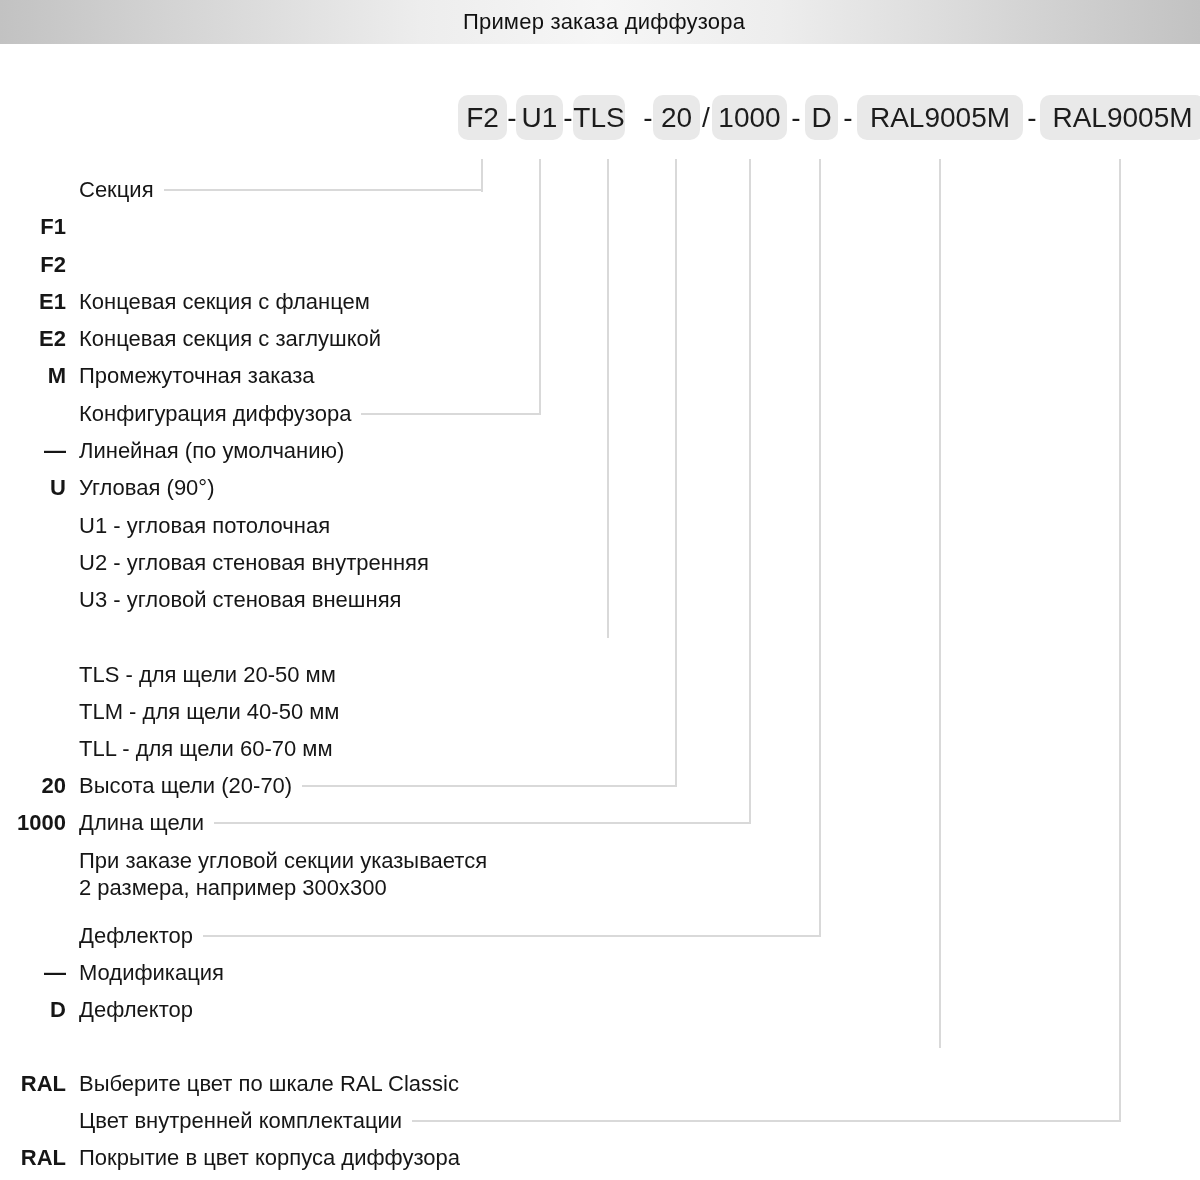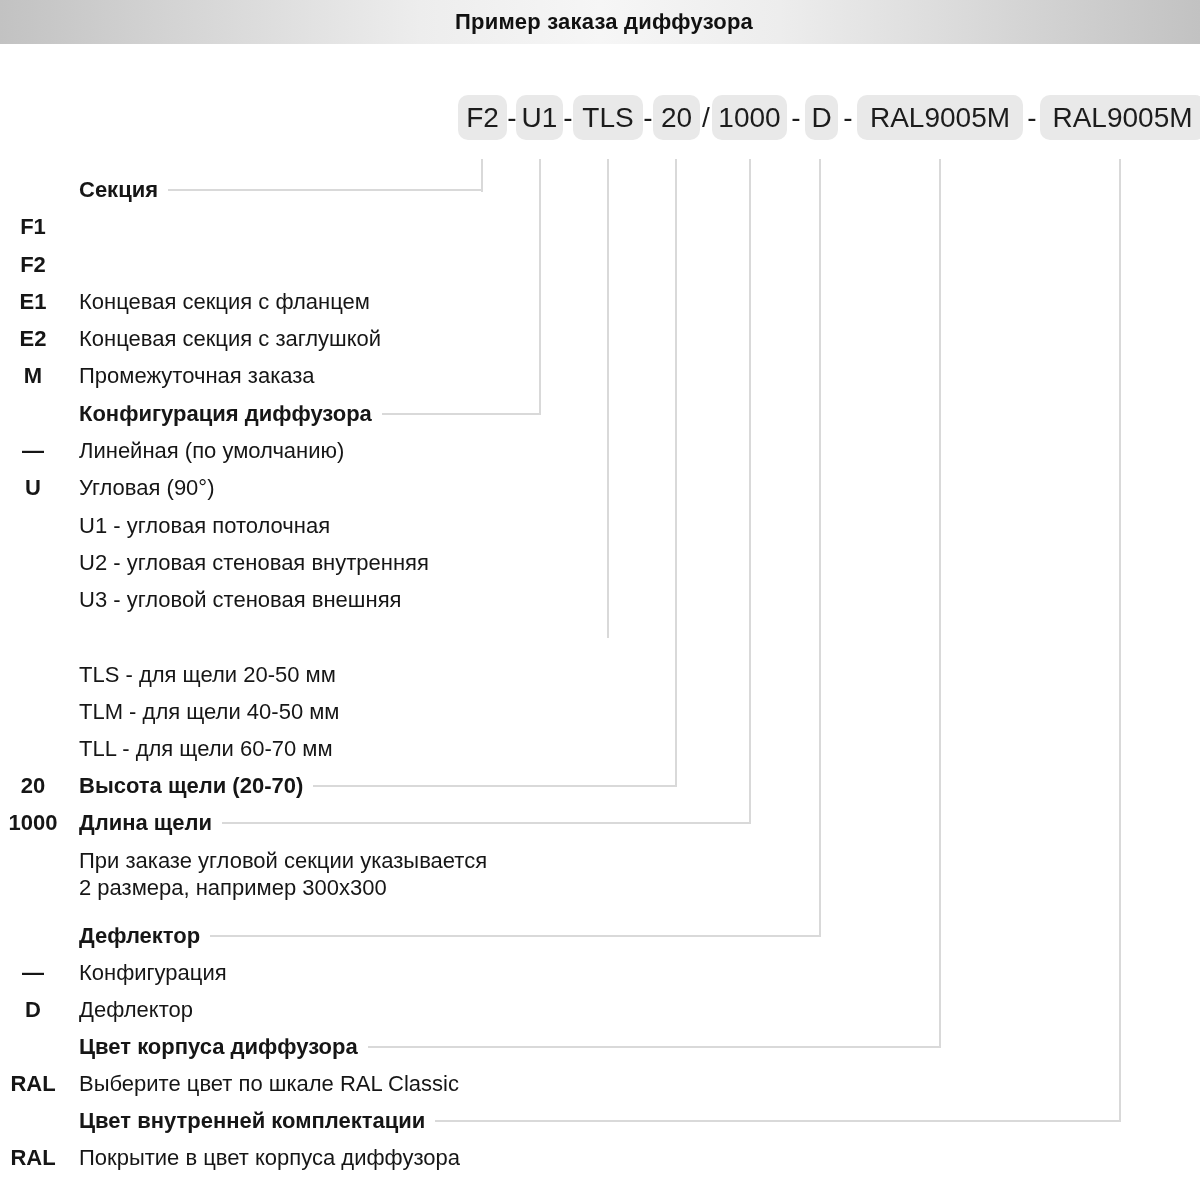--- a/index.html
+++ b/index.html
@@ -7,58 +7,58 @@
   .canvas{
     position:relative;width:1200px;height:1180px;background:#ffffff;
     overflow:hidden;color:#161616;
   }
   
   .header{
     position:absolute;left:0;top:0;width:1200px;height:44px;
     background:linear-gradient(90deg,#c2c2c2 0%,#ededed 35%,#f6f6f6 50%,#ededed 65%,#c2c2c2 100%);
     display:flex;align-items:center;justify-content:center;
   }
-  .title{font-size:22px;font-weight:700;color:#111;letter-spacing:.2px;margin-left:8px;}
+  .title{font-size:22px;font-weight:400;color:#111;letter-spacing:.2px;margin-left:8px;}
   
   .cbox{
     position:absolute;top:95px;height:45px;background:#e9e9e9;border-radius:10px;
     display:flex;align-items:center;justify-content:center;
     font-size:28px;font-weight:500;color:#1c1c1c;white-space:nowrap;
   }
   .csep{
     position:absolute;top:95px;height:45px;width:14px;
     display:flex;align-items:center;justify-content:center;
     font-size:28px;font-weight:500;color:#1c1c1c;
   }
   
   .vline{position:absolute;width:2px;background:#d9d9d9;}
   
   .row{
     position:absolute;left:0;height:28px;display:flex;align-items:center;
     font-size:22px;color:#161616;white-space:nowrap;
   }
-  .prefix{flex:none;width:66px;text-align:center;font-weight:700;}
+  .prefix{flex:none;width:66px;text-align:right;font-weight:700;}
   .label{margin-left:13px;}
-  .heading .label{font-weight:700;}
+  .heading .label{font-weight:400;}
   .hline{flex:1;min-width:12px;height:2px;background:#d9d9d9;margin-left:10px;}
 </style>
 </head>
 <body>
 
 <div class="canvas">
 
   <div class="header">
     <div class="title">Пример заказа диффузора</div>
   </div>
 
   <div class="cbox" style="left:458px;width:49px">F2</div>
   <div class="csep" style="left:505px">-</div>
   <div class="cbox" style="left:516px;width:47px">U1</div>
   <div class="csep" style="left:561px">-</div>
-  <div class="cbox" style="left:573px;width:70px">TLS</div>
+  <div class="cbox" style="left:573px;width:52px">TLS</div>
   <div class="csep" style="left:641px">-</div>
   <div class="cbox" style="left:653px;width:47px">20</div>
   <div class="csep" style="left:699px">/</div>
   <div class="cbox" style="left:712px;width:75px">1000</div>
   <div class="csep" style="left:789px">-</div>
   <div class="cbox" style="left:805px;width:33px">D</div>
   <div class="csep" style="left:841px">-</div>
   <div class="cbox" style="left:857px;width:166px">RAL9005M</div>
   <div class="csep" style="left:1025px">-</div>
   <div class="cbox" style="left:1040px;width:165px">RAL9005M</div>
@@ -150,30 +150,25 @@
     <span class="prefix"></span>
     <span class="label">2 размера, например 300x300</span>
   </div>
   <div class="row heading" style="top:922px;width:821px">
     <span class="prefix"></span>
     <span class="label">Дефлектор</span>
     <span class="hline"></span>
   </div>
   <div class="row" style="top:959px">
     <span class="prefix">—</span>
-    <span class="label">Конфигурация</span>
+    <span class="label">Модификация</span>
   </div>
   <div class="row" style="top:996px">
     <span class="prefix">D</span>
     <span class="label">Дефлектор</span>
-  </div>
-  <div class="row heading" style="top:1033px;width:941px">
-    <span class="prefix"></span>
-    <span class="label">Цвет корпуса диффузора</span>
-    <span class="hline"></span>
   </div>
   <div class="row" style="top:1070px">
     <span class="prefix">RAL</span>
     <span class="label">Выберите цвет по шкале RAL Classic</span>
   </div>
   <div class="row heading" style="top:1107px;width:1121px">
     <span class="prefix"></span>
     <span class="label">Цвет внутренней комплектации</span>
     <span class="hline"></span>
   </div>

